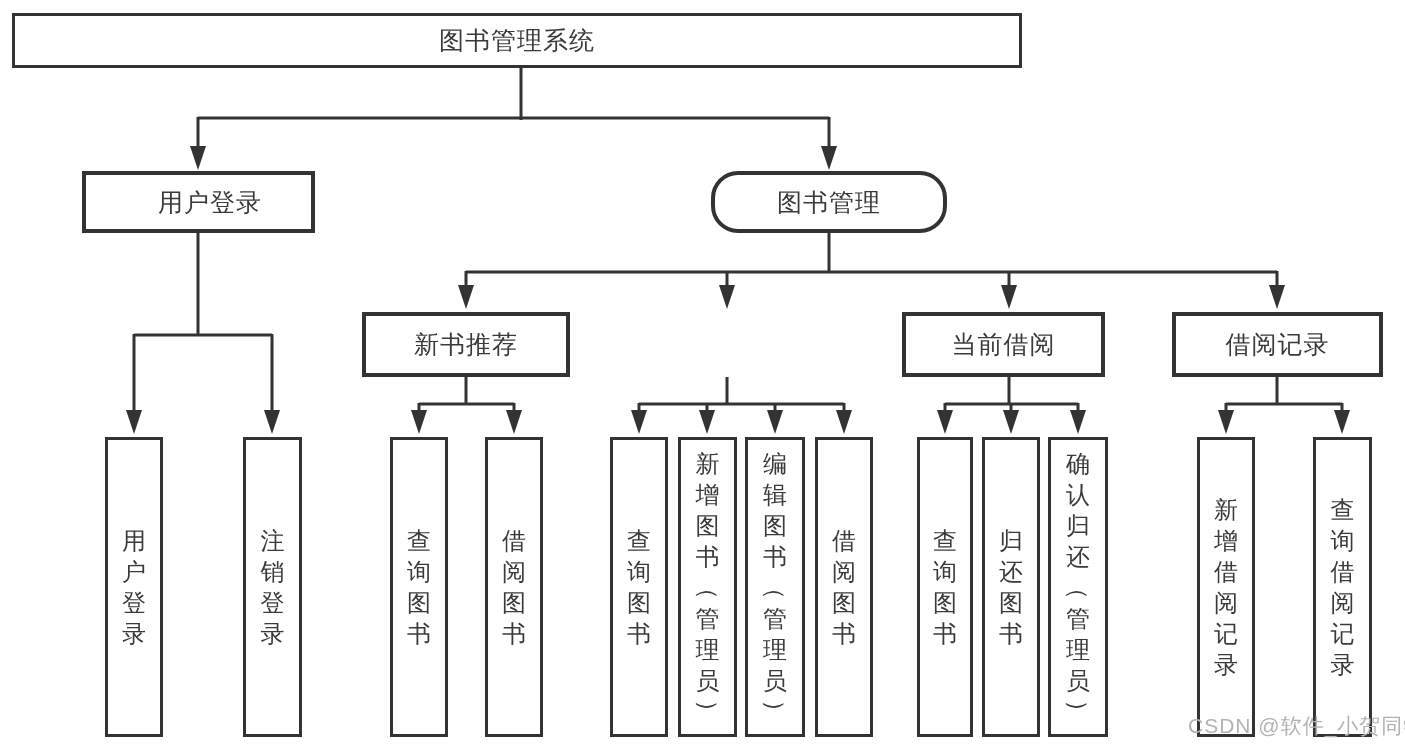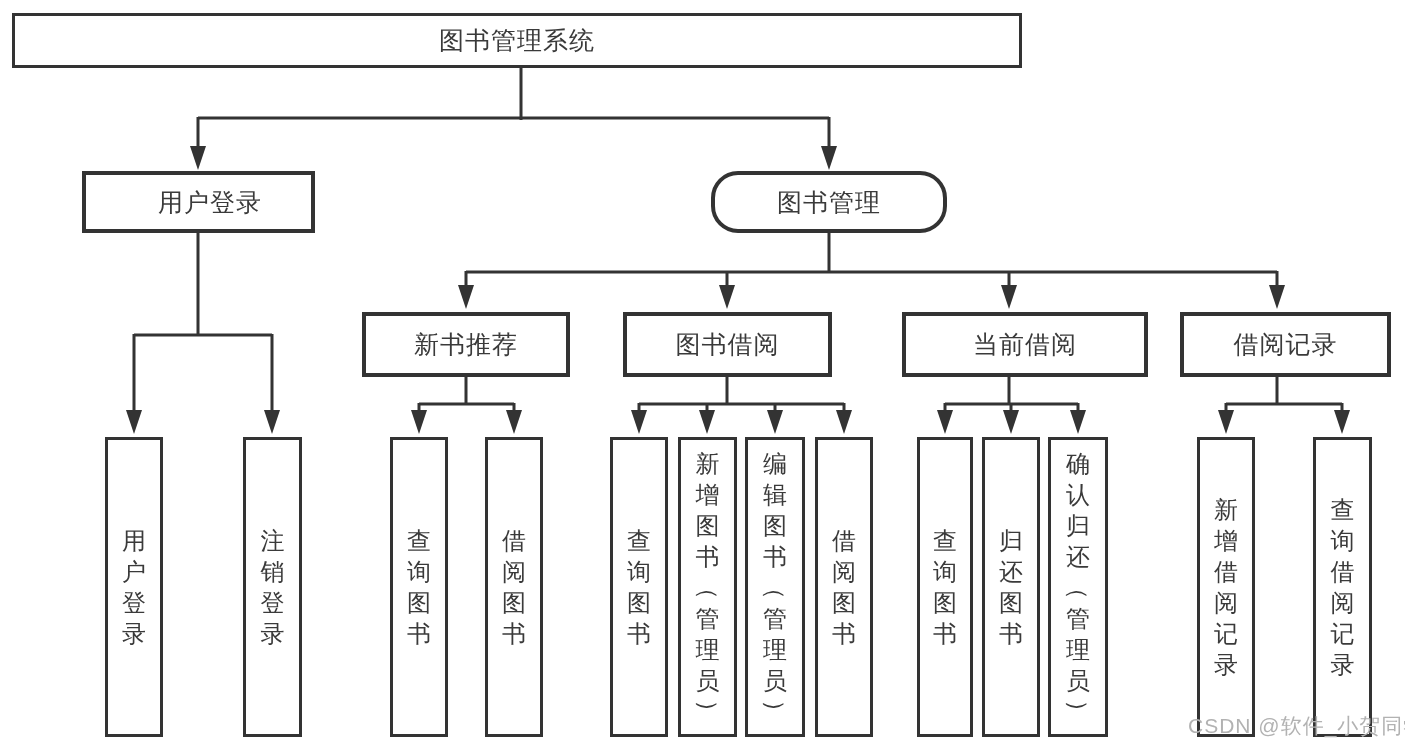--- a/index.html
+++ b/index.html
@@ -83,27 +83,24 @@
   <div class="hbox lvl" style="left:82px; top:171px; width:233px; height:62px;padding-left:23px;">
     <span>用户登录</span>
   </div>
   <div class="hbox lvl" style="left:711px; top:171px; width:236px; height:62px;border-radius:27px;">
     <span>图书管理</span>
   </div>
 
   <div class="hbox lvl" style="left:362px; top:312px; width:208px; height:65px;">
     <span>新书推荐</span>
   </div>
-  <div class="hbox lvl" style="left:623px; top:312px; width:209px; height:65px;">
-    <span>图书借阅</span>
-  </div>
-  <div class="hbox lvl" style="left:902px; top:312px; width:246px; height:65px;">
+  <div class="hbox lvl" style="left:902px; top:312px; width:203px; height:65px;">
     <span>当前借阅</span>
   </div>
-  <div class="hbox lvl" style="left:1172px; top:312px; width:211px; height:65px;margin-left:8px;">
+  <div class="hbox lvl" style="left:1172px; top:312px; width:211px; height:65px;">
     <span>借阅记录</span>
   </div>
 
   <div class="vbox" style="left:105px; top:437px; width:58px; height:300px;">
     <span class="vtext">
         <div>用</div>
         <div>户</div>
         <div>登</div>
         <div>录</div>
       </span>

